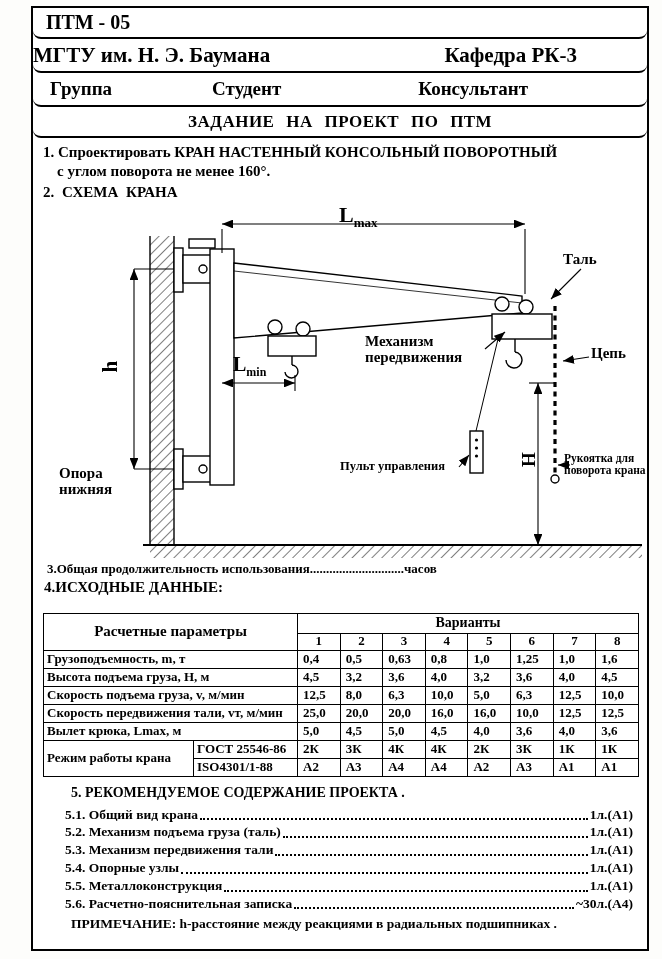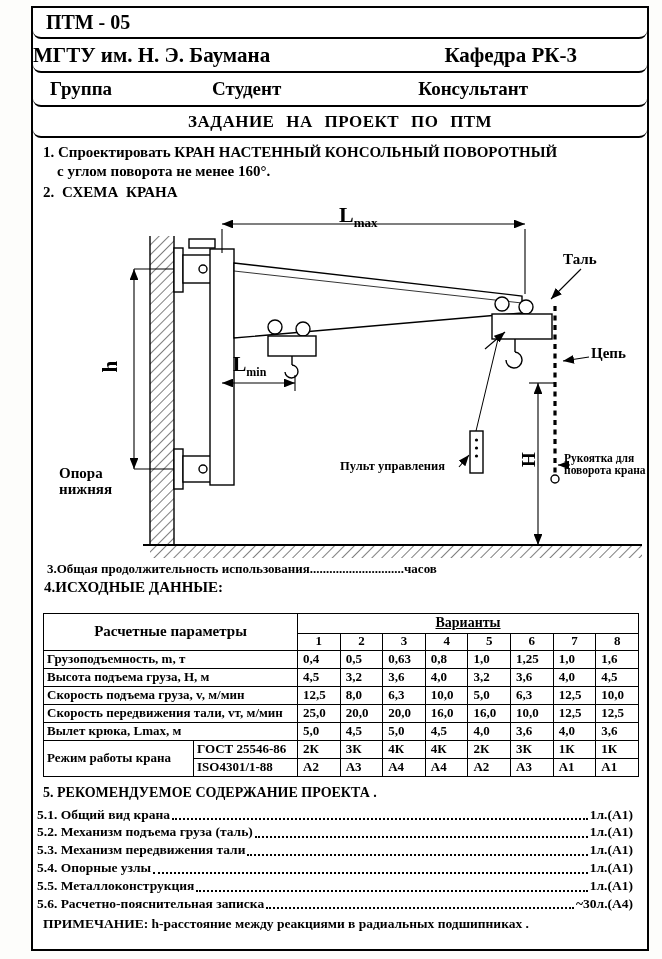--- a/index.html
+++ b/index.html
@@ -24,25 +24,25 @@
   .rot{transform:rotate(-90deg);transform-origin:center;}
   .dimL{font-size:22px;font-weight:bold;}
   .dimL sub{font-size:13px;}
   .dimL2{font-size:20px;font-weight:bold;}
   .dimL2 sub{font-size:12px;}
   .sec3{font-size:13px;font-weight:bold;padding-left:4px;}
   .sec4{font-size:15px;font-weight:bold;padding-left:1px;margin:2px 0 17px;}
   table{width:100%;border-collapse:collapse;table-layout:fixed;}
   td,th{border:1.7px solid #000;font-weight:bold;padding:0 2px;line-height:1.15;box-sizing:border-box;}
   th.params{font-size:15px;}
-  th.variants{font-size:14px;height:20px;text-decoration:underline;}
+  th.variants{font-size:14px;height:20px;}
   th.vnum{font-size:13px;height:17px;}
   td.plabel{font-size:13px;text-align:left;padding-left:3px;height:18px;}
   td.val{font-size:13px;text-align:left;padding-left:5px;}
-  .contents{padding:6px 14px 0 4px;font-weight:bold;}
+  .contents{padding:6px 14px 0 32px;font-weight:bold;}
   .c-title{font-size:14px;margin:2px 0 5px;padding-left:6px;}
   .c-item{display:flex;font-size:13.5px;line-height:1.32;}
   .c-item .c-lead{flex:1;border-bottom:2px dotted #000;margin:0 2px 3px 2px;}
   .c-item .c-val{white-space:nowrap;}
   .c-note{font-size:13.5px;margin-top:4px;padding-left:6px;}
 </style>
 </head>
 <body>
 
 <div class="page">
@@ -164,20 +164,21 @@
             <line x1="546" y1="154" x2="520" y2="158" marker-end="url(#ae)"></line>
             <line x1="442" y1="146" x2="462" y2="129" marker-end="url(#ae)"></line>
             <line x1="416" y1="264" x2="426" y2="252" marker-end="url(#ae)"></line>
             <line x1="527" y1="262" x2="515" y2="262" marker-end="url(#ae)"></line>
           </g>
         </g>
       </svg>
 
       <div class="lbl dimL" style="left:296px;top:0px;"><span>L</span><sub>max</sub></div>
       <div class="lbl" style="left:520px;top:48px;font-size:15px;">Таль</div>
+      <div class="lbl" style="left:322px;top:130px;width:140px;font-size:15px;">Механизм передвижения</div>
       <div class="lbl" style="left:548px;top:142px;font-size:15px;">Цепь</div>
       <div class="lbl dimL2" style="left:190px;top:150px;"><span>L</span><sub>min</sub></div>
       <div class="lbl rot" style="left:62px;top:152px;font-size:21px;">h</div>
       <div class="lbl rot" style="left:478px;top:246px;font-size:19px;">H</div>
       <div class="lbl" style="left:297px;top:256px;font-size:12.5px;">Пульт управления</div>
       <div class="lbl" style="left:521px;top:249px;width:92px;font-size:11.5px;">Рукоятка для поворота крана</div>
       <div class="lbl" style="left:16px;top:262px;width:84px;font-size:15px;">Опора нижняя</div>
     </div>
 
     <div class="sec3">3.Общая продолжительность использования.............................часов</div>

